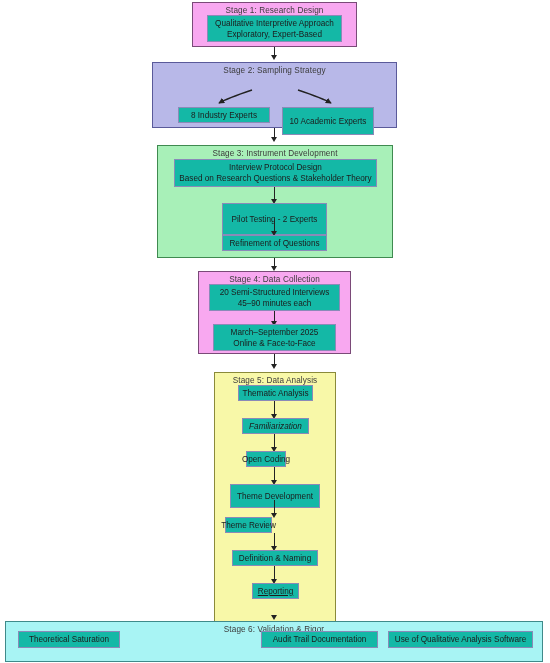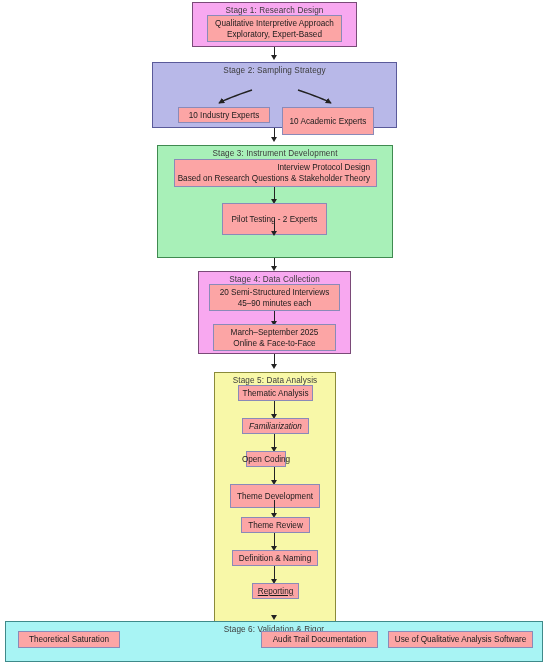--- a/index.html
+++ b/index.html
@@ -37,21 +37,21 @@
   .stage1 { left:192px; top:2px;   width:165px; height:45px;  background:#f8a8f0; border-color:#7a4a78; }
   .stage2 { left:152px; top:62px;  width:245px; height:66px;  background:#b8b8e8; border-color:#5a5a9a; }
   .stage3 { left:157px; top:145px; width:236px; height:113px; background:#a8f0b8; border-color:#3f8a50; }
   .stage4 { left:198px; top:271px; width:153px; height:83px;  background:#f8a8f0; border-color:#7a4a78; }
   .stage5 { left:214px; top:372px; width:122px; height:262px; background:#f8f8a8; border-color:#8a8a3a; }
   .stage6 { left:5px;   top:621px; width:538px; height:41px;  background:#a8f4f4; border-color:#3f8a8a; }
 
   
   .node {
     position: absolute;
-    background: #fca5a5;
+    background: #14b8a6;
     border: 1px solid #8a8ab8;
     font-size: 8.2px;
     line-height: 11px;
     color: #1c1c1c;
     text-align: center;
     display: flex;
     flex-direction: column;
     align-items: center;
     justify-content: center;
     padding: 2px 6px;
@@ -85,45 +85,48 @@
     <span class="l2">Exploratory, Expert-Based</span>
   </div>
 
   <div class="vline" style="left:274px; top:47px; height:9px;"></div>
   <div class="arrowhead" style="left:271px; top:55px;"></div>
 
   <div class="stage stage2">
     <div class="stage-title">Stage 2: Sampling Strategy</div>
   </div>
   <div class="node" style="left:178px; top:107px; width:92px; height:16px;">
-    <span class="l1">10 Industry Experts</span>
+    <span class="l1">8 Industry Experts</span>
   </div>
   <div class="node" style="left:282px; top:107px; width:92px; height:28px;">
     <span class="l1">10 Academic Experts</span>
   </div>
 
   <div class="vline" style="left:274px; top:128px; height:10px;"></div>
   <div class="arrowhead" style="left:271px; top:137px;"></div>
 
   <div class="stage stage3">
     <div class="stage-title">Stage 3: Instrument Development</div>
   </div>
-  <div class="node" style="left:174px; top:159px; width:203px; height:28px;align-items:flex-end;">
+  <div class="node" style="left:174px; top:159px; width:203px; height:28px;">
     <span class="l1">Interview Protocol Design</span>
     <span class="l2">Based on Research Questions &amp; Stakeholder Theory</span>
   </div>
   <div class="vline" style="left:274px; top:187px; height:13px;"></div>
   <div class="arrowhead" style="left:271px; top:199px;"></div>
 
   <div class="node" style="left:222px; top:203px; width:105px; height:32px;">
     <span class="l1">Pilot Testing - 2 Experts</span>
   </div>
   <div class="vline" style="left:274px; top:219px; height:13px;"></div>
   <div class="arrowhead" style="left:271px; top:231px;"></div>
 
+  <div class="node" style="left:222px; top:235px; width:105px; height:16px;">
+    <span class="l1">Refinement of Questions</span>
+  </div>
 
   <div class="vline" style="left:274px; top:258px; height:9px;"></div>
   <div class="arrowhead" style="left:271px; top:266px;"></div>
 
   <div class="stage stage4">
     <div class="stage-title">Stage 4: Data Collection</div>
   </div>
   <div class="node" style="left:209px; top:284px; width:131px; height:27px;">
     <span class="l1">20 Semi-Structured Interviews</span>
     <span class="l2">45–90 minutes each</span>
@@ -160,21 +163,21 @@
   </div>
   <div class="vline" style="left:274px; top:467px; height:14px;"></div>
   <div class="arrowhead" style="left:271px; top:480px;"></div>
 
   <div class="node" style="left:230px; top:484px; width:90px; height:24px;">
     <span class="l1">Theme Development</span>
   </div>
   <div class="vline" style="left:274px; top:500px; height:14px;"></div>
   <div class="arrowhead" style="left:271px; top:513px;"></div>
 
-  <div class="node" style="left:241px; top:517px; width:69px; height:16px;">
+  <div class="node" style="left:225px; top:517px; width:47px; height:16px;">
     <span class="l1">Theme Review</span>
   </div>
   <div class="vline" style="left:274px; top:533px; height:14px;"></div>
   <div class="arrowhead" style="left:271px; top:546px;"></div>
 
   <div class="node" style="left:232px; top:550px; width:86px; height:16px;">
     <span class="l1">Definition &amp; Naming</span>
   </div>
   <div class="vline" style="left:274px; top:566px; height:14px;"></div>
   <div class="arrowhead" style="left:271px; top:579px;"></div>

